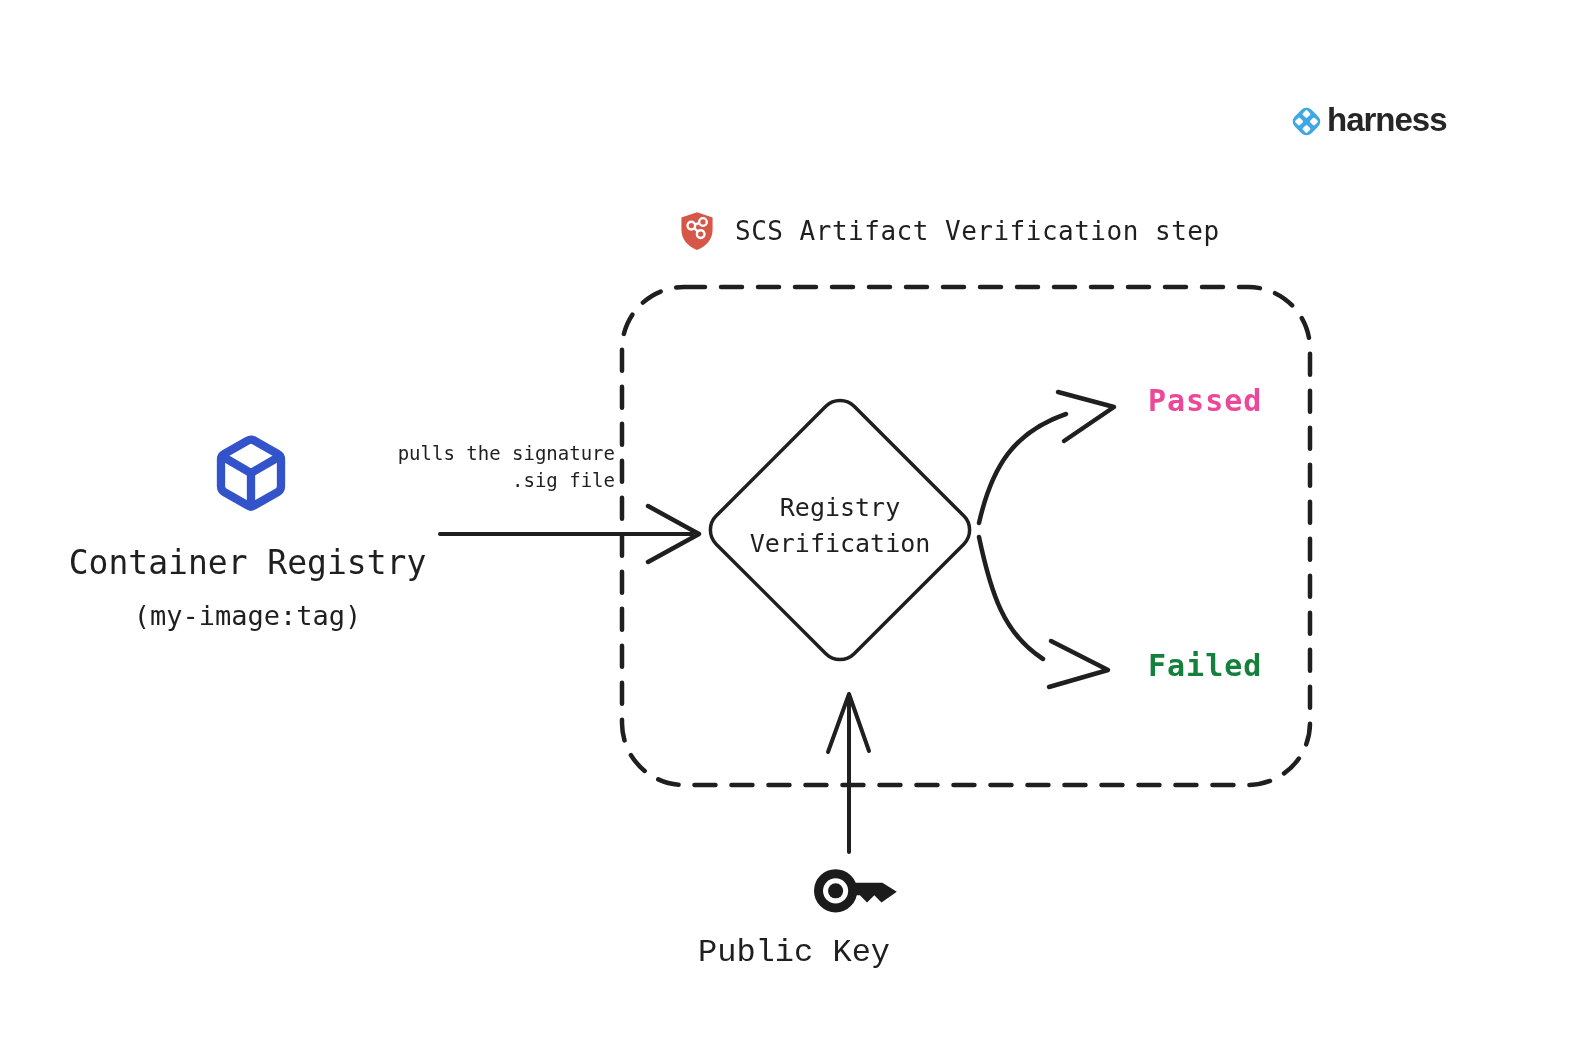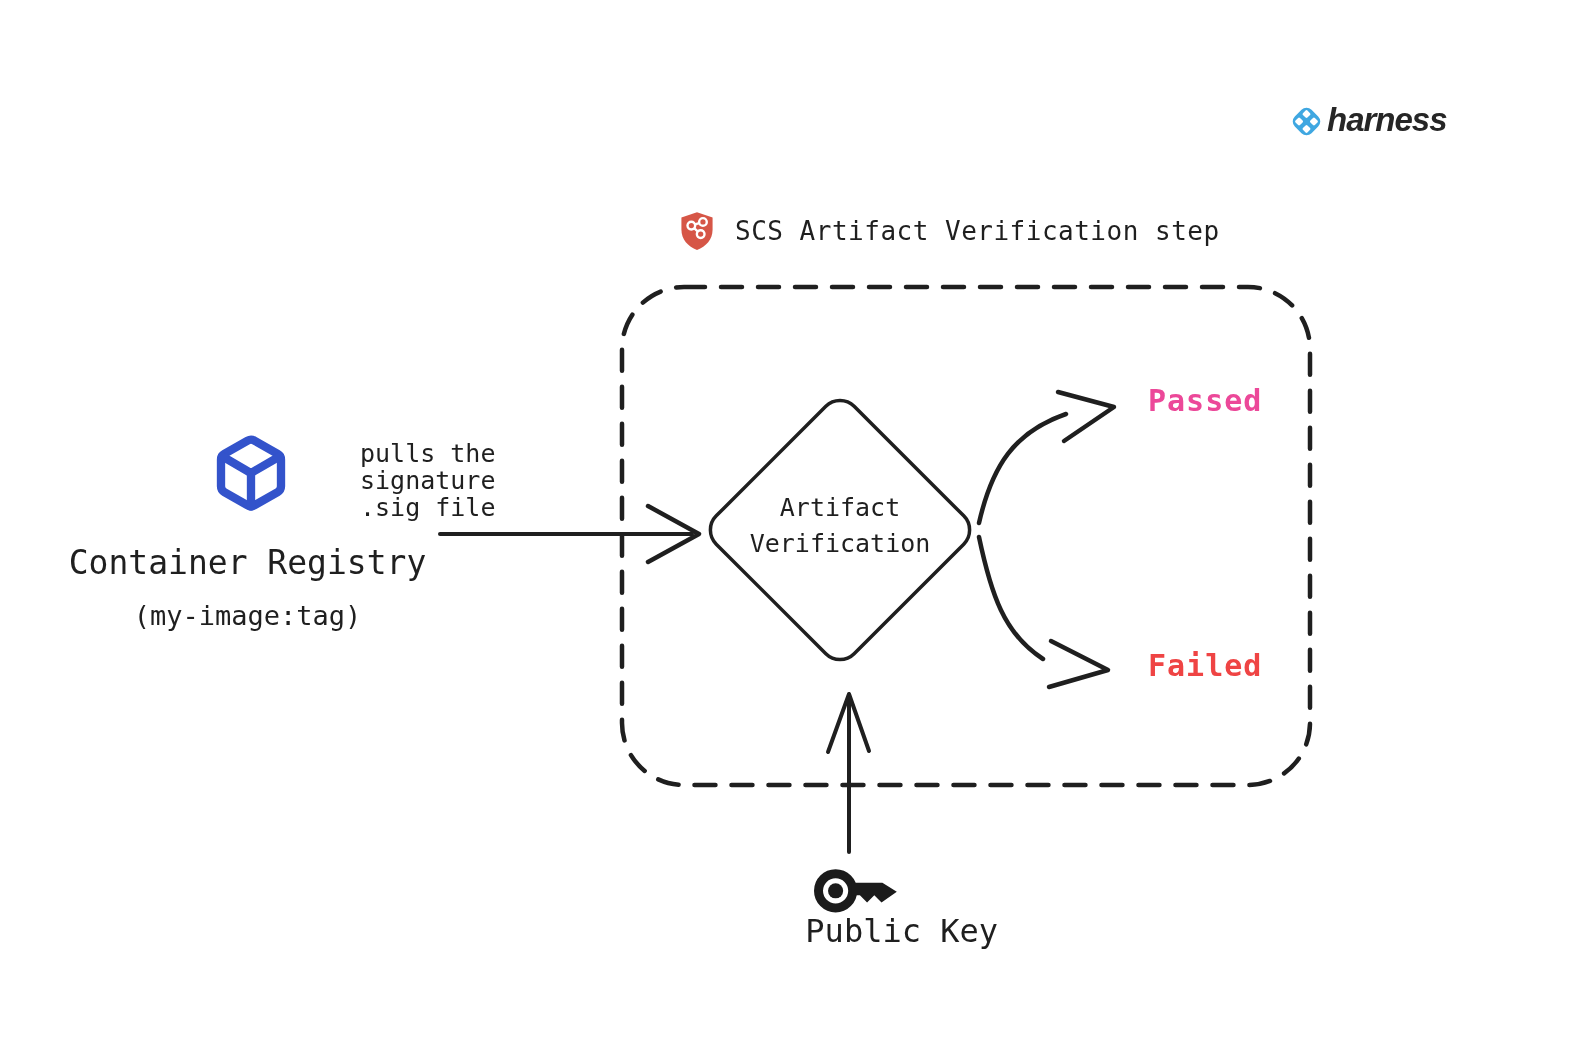--- a/index.html
+++ b/index.html
@@ -9,46 +9,45 @@
   }
   .abs{position:absolute;}
   svg{display:block;}
 
   
   .brand{left:1289px;top:103px;display:flex;align-items:center;gap:3px;}
   .brand-text{
     font-family:"Liberation Sans","DejaVu Sans",sans-serif;
     font-weight:bold;font-size:33px;color:#262626;letter-spacing:-1px;line-height:1;
     padding-bottom:3px;
-    font-style:italic;
   }
 
   
   .step-header{left:680px;top:209px;display:flex;align-items:center;gap:21px;height:44px;}
   .step-title{font-size:26px;white-space:nowrap;letter-spacing:0.5px;}
 
   
   .cr-icon{left:211px;top:426px;}
   .cr-title{left:40px;top:543px;width:415px;text-align:center;font-size:33px;white-space:nowrap;}
   .cr-sub{left:40px;top:600px;width:415px;text-align:center;font-size:27px;white-space:nowrap;}
 
   
-  .pull-label{left:360px;top:440px;width:255px;text-align:left;font-size:25px;line-height:27px;}
+  .pull-label{left:360px;top:440px;width:255px;text-align:right;font-size:19px;line-height:27px;}
 
   
   .decision-label{left:715px;top:490px;width:250px;text-align:center;font-size:25px;line-height:36px;}
 
   
   .outcome{font-size:30px;font-weight:bold;letter-spacing:1px;white-space:nowrap;}
   .outcome-passed{left:1148px;top:383px;color:#ec4899;}
-  .outcome-failed{left:1148px;top:648px;color:#ef4444;}
+  .outcome-failed{left:1148px;top:648px;color:#15803d;}
 
   
   .key-icon{left:814px;top:860px;}
-  .pk-label{left:698px;top:912px;width:300px;text-align:right;font-size:32px;white-space:nowrap;}
+  .pk-label{left:698px;top:934px;width:300px;text-align:left;font-size:32px;white-space:nowrap;font-family:Liberation Mono, monospace;}
 </style>
 </head>
 <body>
 
 <div id="canvas">
 
   <svg class="abs" width="1576" height="1062" viewBox="0 0 1576 1062" fill="none" stroke="#1f1f1f" stroke-linecap="round" stroke-linejoin="round">
 
     <rect x="622" y="287" width="688" height="498" rx="62" stroke-width="4.5" stroke-dasharray="21 16"></rect>
 
@@ -103,21 +102,21 @@
   </span>
   <div class="abs cr-sub">(my-image:tag)</div>
   <div class="abs cr-title">Container Registry</div>
 
   <div class="abs pull-label">
     <div>pulls the signature</div>
     <div>.sig file</div>
   </div>
 
   <div class="abs decision-label">
-    <div>Artifact</div>
+    <div>Registry</div>
     <div>Verification</div>
   </div>
 
   <div class="abs outcome outcome-passed">Passed</div>
   <div class="abs outcome outcome-failed">Failed</div>
 
   <span class="abs key-icon">
     <svg width="90" height="58" viewBox="0 0 50 32">
       <circle cx="12" cy="17" r="9.5" fill="none" stroke="#1b1b1b" stroke-width="5"></circle>
       <circle cx="12" cy="17" r="4.2" fill="#1b1b1b"></circle>

